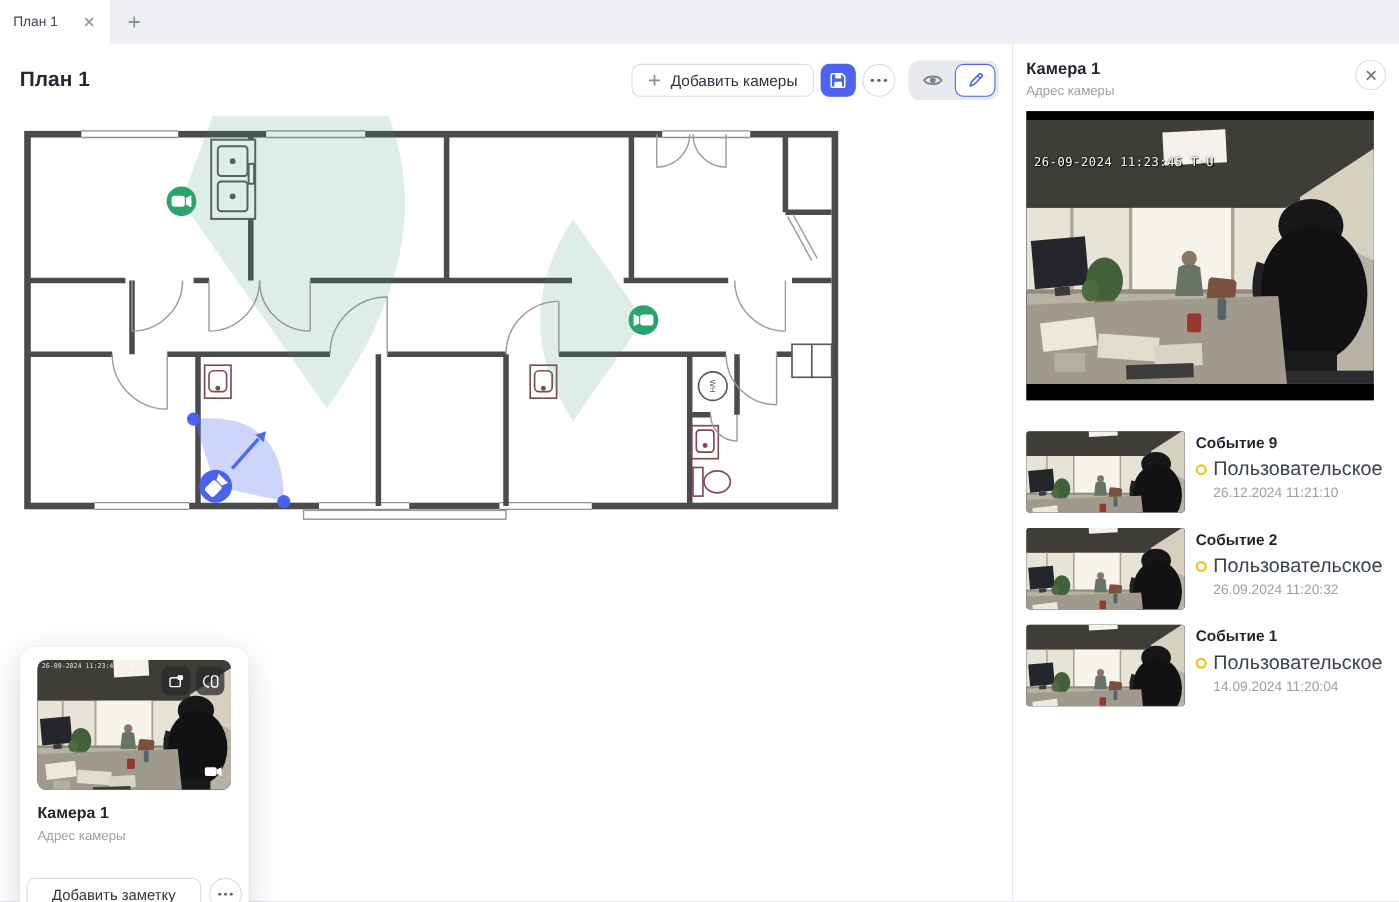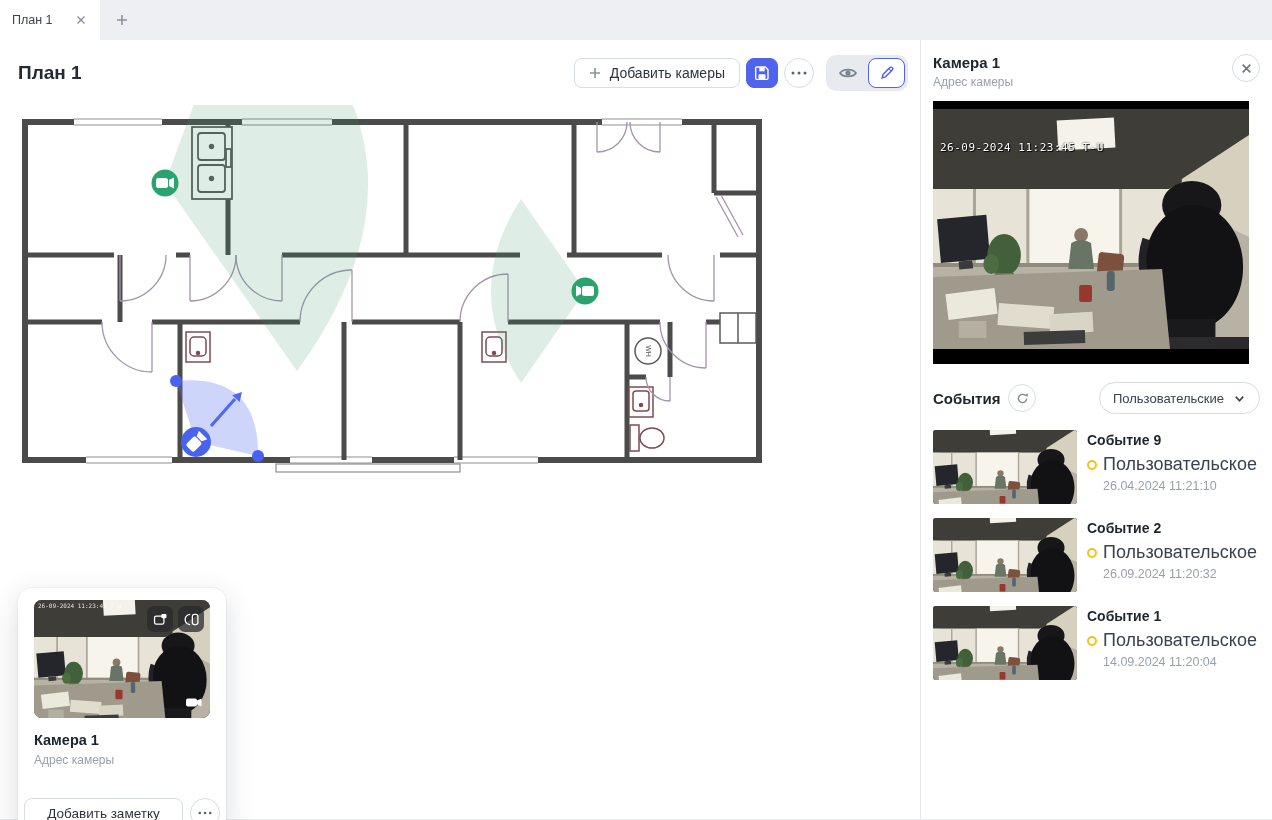--- a/index.html
+++ b/index.html
@@ -363,50 +363,35 @@
         </div>
       </div>
 
       <div class="preview">
         <svg class="scene" width="316" height="240" viewBox="0 0 320 240" preserveAspectRatio="none">
             <use href="#scene-art"></use>
           </svg>
         <div class="preview-ts">26-09-2024 11:23:45 T-U</div>
       </div>
 
-      <div class="events-header">
-        <div class="events-title">События</div>
-        <div class="btn btn-refresh">
-          <svg width="15" height="15" viewBox="0 0 20 20">
-            <path d="M15.5 10 a5.5 5.5 0 1 1 -2.1 -4.4" fill="none" stroke="#7b8290" stroke-width="1.7"></path>
-            <polygon points="16.9,3 17,7.8 12.7,5.9" fill="#7b8290"></polygon>
-          </svg>
-        </div>
-        <div class="dropdown">
-          <span>Пользовательские</span>
-          <svg width="13" height="13" viewBox="0 0 14 14">
-              <polyline points="3,5 7,9.5 11,5" fill="none" stroke="#3d4450" stroke-width="1.7"></polyline>
-            </svg>
-        </div>
-      </div>
 
       <div class="events-list">
         <div class="event-row">
           <div class="event-thumb">
             <svg width="144" height="74" viewBox="0 30 320 164" preserveAspectRatio="xMidYMid slice">
                 <use href="#scene-art"></use>
               </svg>
           </div>
           <div>
             <div class="event-title">Событие 9</div>
             <div class="event-type">
                 <span class="ring"></span>
                 <span>Пользовательское</span>
               </div>
-            <div class="event-time">26.04.2024 11:21:10</div>
+            <div class="event-time">26.12.2024 11:21:10</div>
           </div>
         </div>
         <div class="event-row">
           <div class="event-thumb">
             <svg width="144" height="74" viewBox="0 30 320 164" preserveAspectRatio="xMidYMid slice">
                 <use href="#scene-art"></use>
               </svg>
           </div>
           <div>
             <div class="event-title">Событие 2</div>

